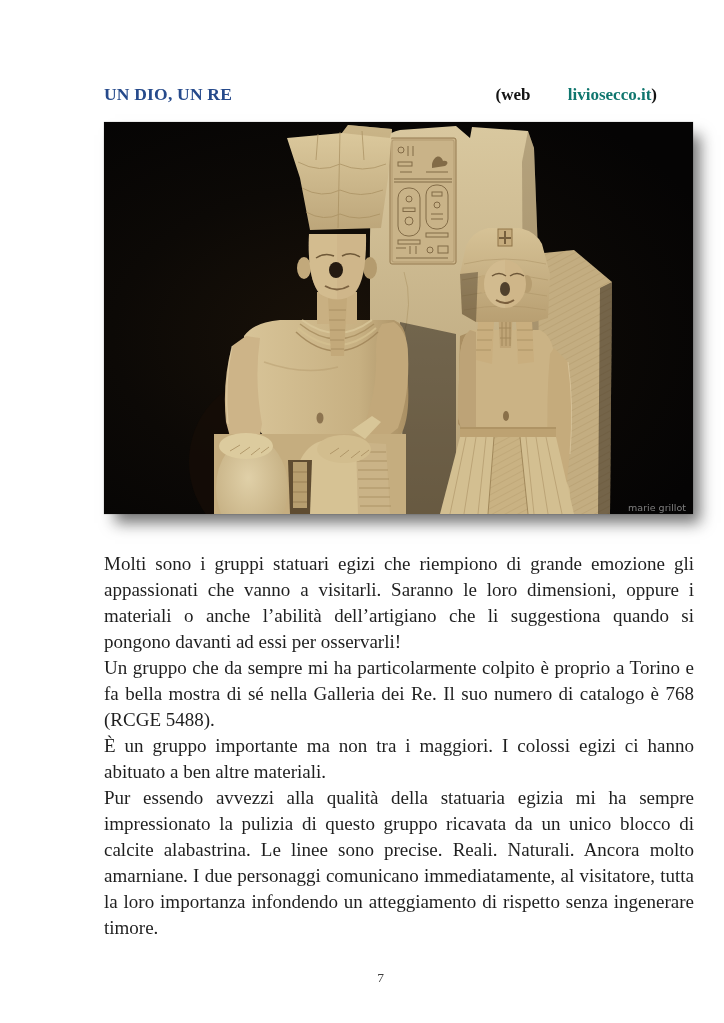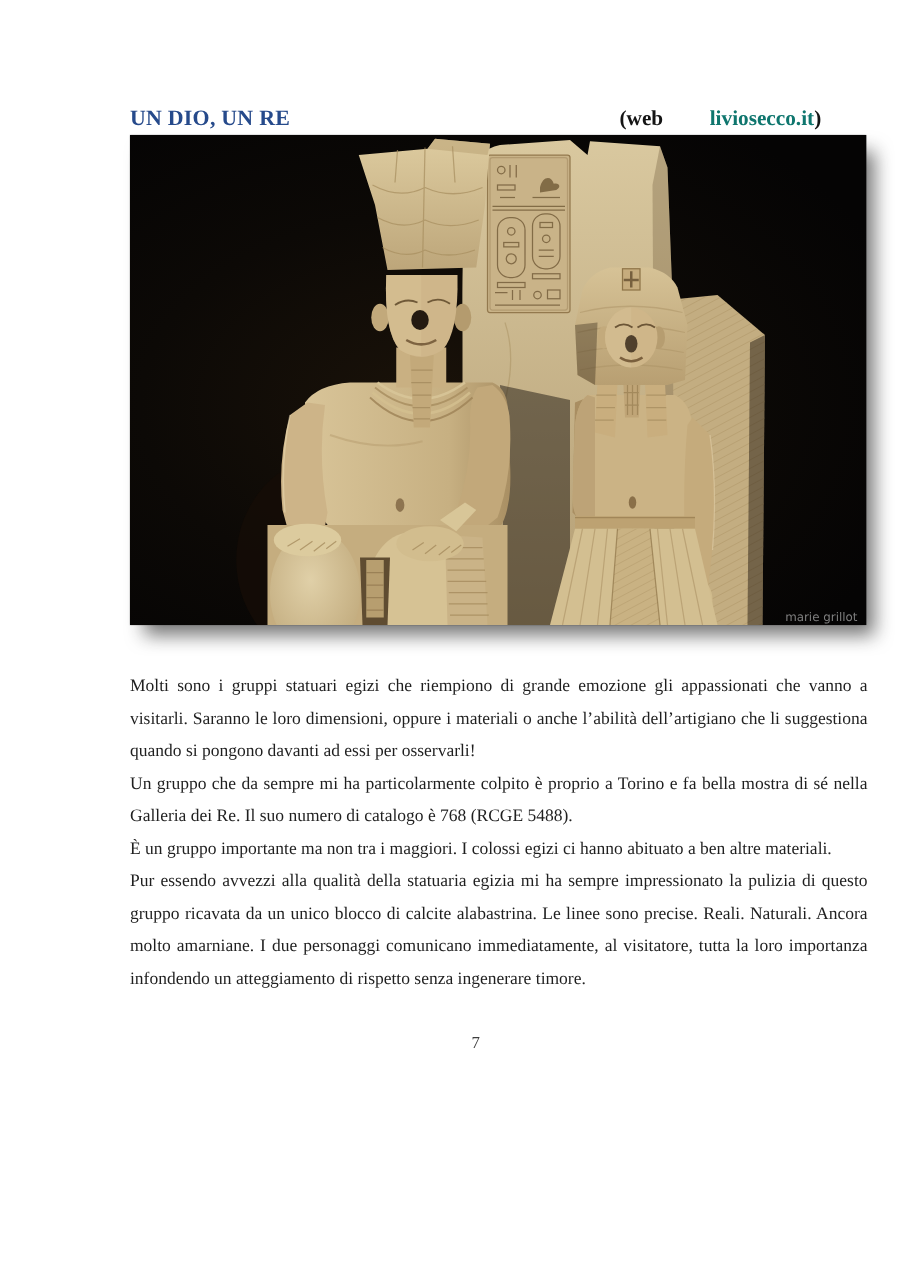--- a/index.html
+++ b/index.html
@@ -15,31 +15,31 @@
   .header-row{
     display:flex;justify-content:space-between;align-items:baseline;
     line-height:20px;height:20px;
   }
   .doc-title{
     font-size:17.5px;font-weight:bold;color:#264A8B;letter-spacing:.2px;
   }
   .web-ref{font-size:17px;font-weight:bold;color:#141414;white-space:pre;}
   .web-ref .link{color:#0f766e;margin-left:33px;}
   .figure-wrap{
-    margin-top:4px;
+    margin-top:18px;
     width:589px;height:392px;
     background:#070605;
     box-shadow:9px 11px 14px -2px rgba(25,25,25,.6), 0 0 1px rgba(0,0,0,.45);
     position:relative;
   }
   .figure-wrap svg{display:block;width:589px;height:392px;}
   .body-text{
     margin-top:37px;
     width:590px;
-    font-size:14px;line-height:26px;color:#1f1f1f;
+    font-size:19px;line-height:26px;color:#1f1f1f;
     text-align:justify;
   }
   .body-text p{margin:0;padding:0;}
   .page-footer{
     margin-top:29px;text-align:center;
     font-size:13.5px;color:#3d3d3d;
   }
 </style>
 </head>
 <body>

